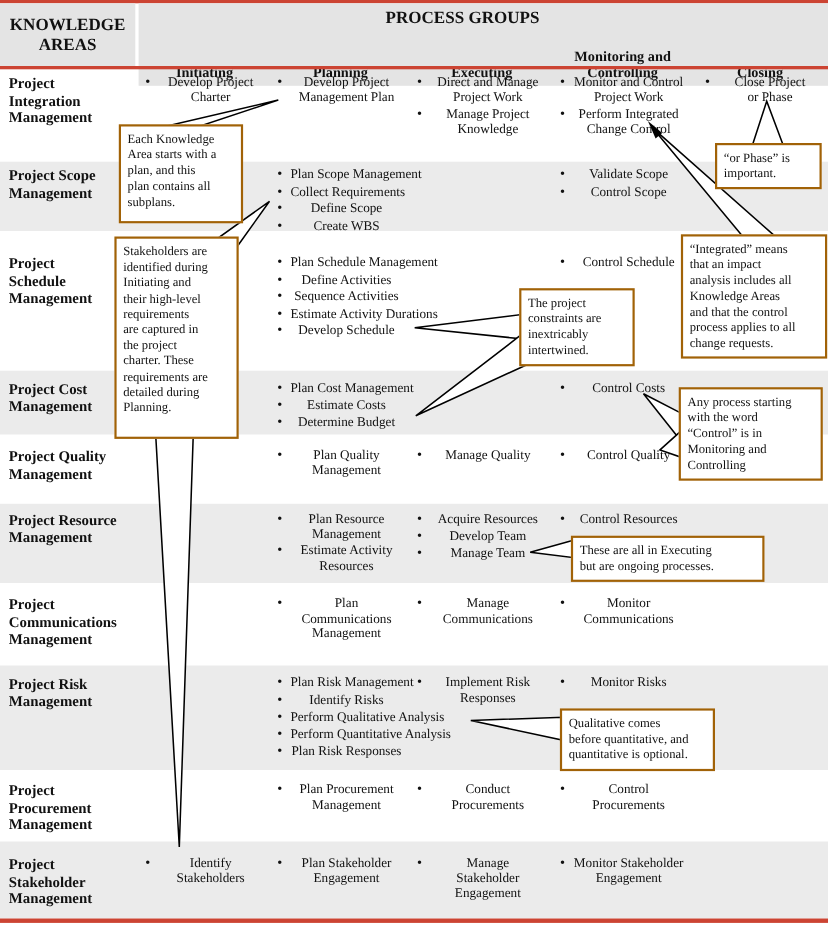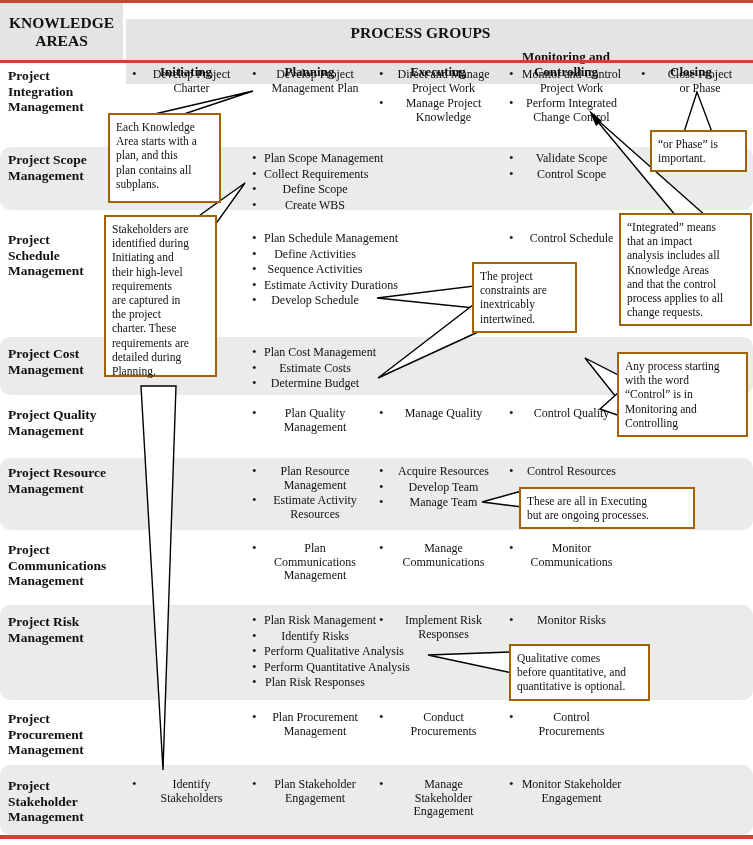--- a/index.html
+++ b/index.html
@@ -9,29 +9,29 @@
   }
   .redbar{position:absolute;left:0;width:753px;background:#cc4433;}
   .redbar.r-top{top:0;height:3px;}
   .redbar.r-mid{top:60px;height:3px;}
   .redbar.r-bot{top:835px;height:4px;}
   
   .header{position:absolute;top:3px;left:0;width:753px;height:57px;}
   .h-left{position:absolute;left:0;top:0;width:123px;height:57px;background:#e4e4e4;
           display:flex;align-items:center;justify-content:center;text-align:center;
           font-weight:bold;font-size:15.5px;line-height:18px;white-space:pre-line;}
-  .h-right{position:absolute;left:126px;top:16px;width:627px;height:65px;background:#e4e4e4;}
+  .h-right{position:absolute;left:126px;top:0;width:627px;height:75px;background:#e4e4e4;}
   .h-title{position:absolute;top:5px;left:0;width:100%;text-align:center;
            font-weight:bold;font-size:15.5px;transform:translateX(-19px);}
   .h-cols{position:absolute;bottom:3px;left:0;width:100%;display:flex;align-items:flex-end;}
   .h-col{text-align:center;font-weight:bold;font-size:13px;line-height:15px;white-space:pre-line;padding-bottom:2px;}
   
   .rows{position:absolute;top:63px;left:0;width:753px;}
   .row{display:grid;grid-template-columns:125px 120px 127px 130px 126px 125px;box-sizing:border-box;}
-  .row.stripe{background:#ebebeb;border-radius:10px;}
+  .row.stripe{background:#ebebeb;}
   .cell{padding:0 6px;overflow:visible;}
   .cell.closing{padding-left:12px;}
   .area{font-weight:bold;font-size:13.5px;line-height:15.5px;white-space:pre-line;padding-left:8px;}
   ul.plist{margin:0;padding:0;list-style:none;}
   ul.plist li{position:relative;padding-left:13px;margin:0 0 2px 0;font-size:12px;line-height:13.5px;white-space:pre;text-align:center;}
   ul.plist li::before{content:"\2022";position:absolute;left:1px;top:-1px;font-size:13px;}
   
   svg.overlay{position:absolute;left:0;top:0;z-index:5;pointer-events:none;}
   
   .callout{position:absolute;z-index:10;background:#fff;border:2px solid #a16207;
@@ -169,20 +169,25 @@
         </div>
       <div class="cell">
           <ul class="plist">
             <li>Plan Cost Management</li>
             <li>Estimate Costs</li>
             <li>Determine Budget</li>
           </ul>
         </div>
       <div class="cell">
           <ul class="plist"></ul>
+        </div>
+      <div class="cell">
+          <ul class="plist">
+            <li>Control Costs</li>
+          </ul>
         </div>
       <div class="cell closing">
           <ul class="plist"></ul>
         </div>
     </div>
 
     <div class="row" style="height:63px;padding-top:12px">
       <div class="area">Project Quality
 Management</div>
       <div class="cell">
@@ -385,21 +390,21 @@
       <polygon points="428,655 512,652 512,673"></polygon>
     </g>
     <polygon points="589,110 602,121 596,126" fill="#000" stroke="none"></polygon>
   </svg>
 
   <div class="callout" style="left:108px;top:113px;width:113px;height:90px">Each Knowledge
 Area starts with a
 plan, and this
 plan contains all
 subplans.</div>
-  <div class="callout" style="left:104px;top:215px;width:113px;height:162px">Stakeholders are
+  <div class="callout" style="left:104px;top:215px;width:113px;height:184px">Stakeholders are
 identified during
 Initiating and
 their high-level
 requirements
 are captured in
 the project
 charter. These
 requirements are
 detailed during
 Planning.</div>

